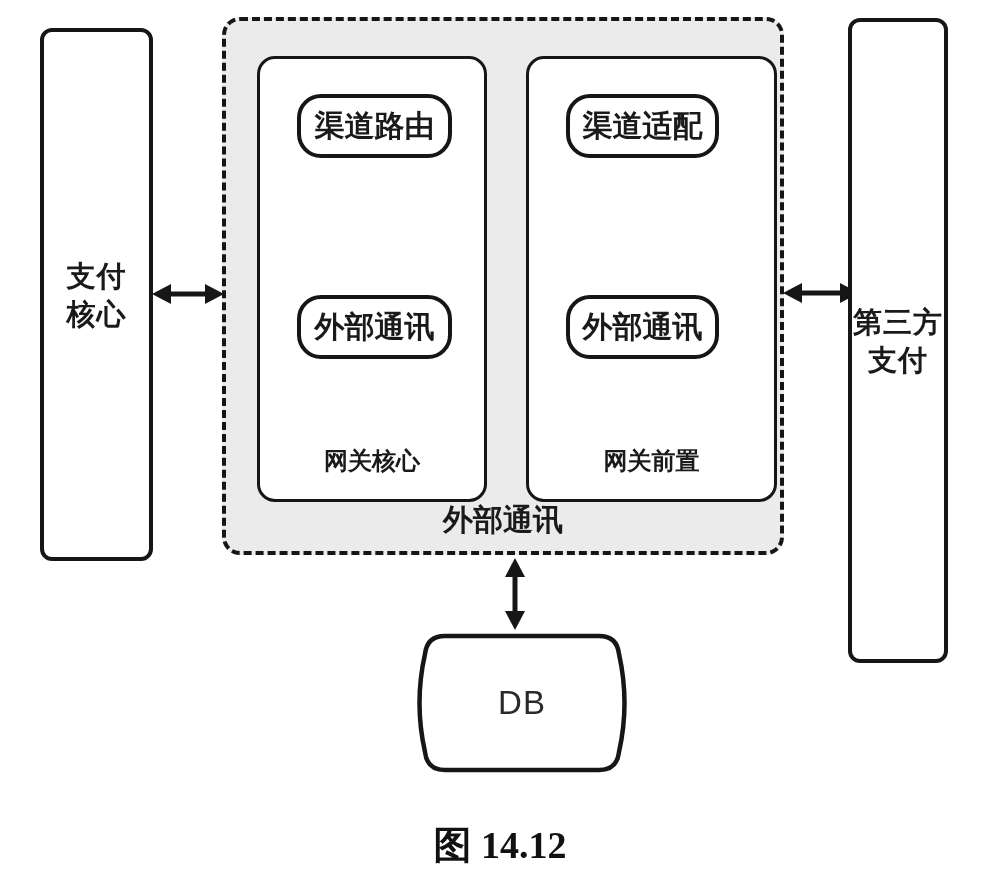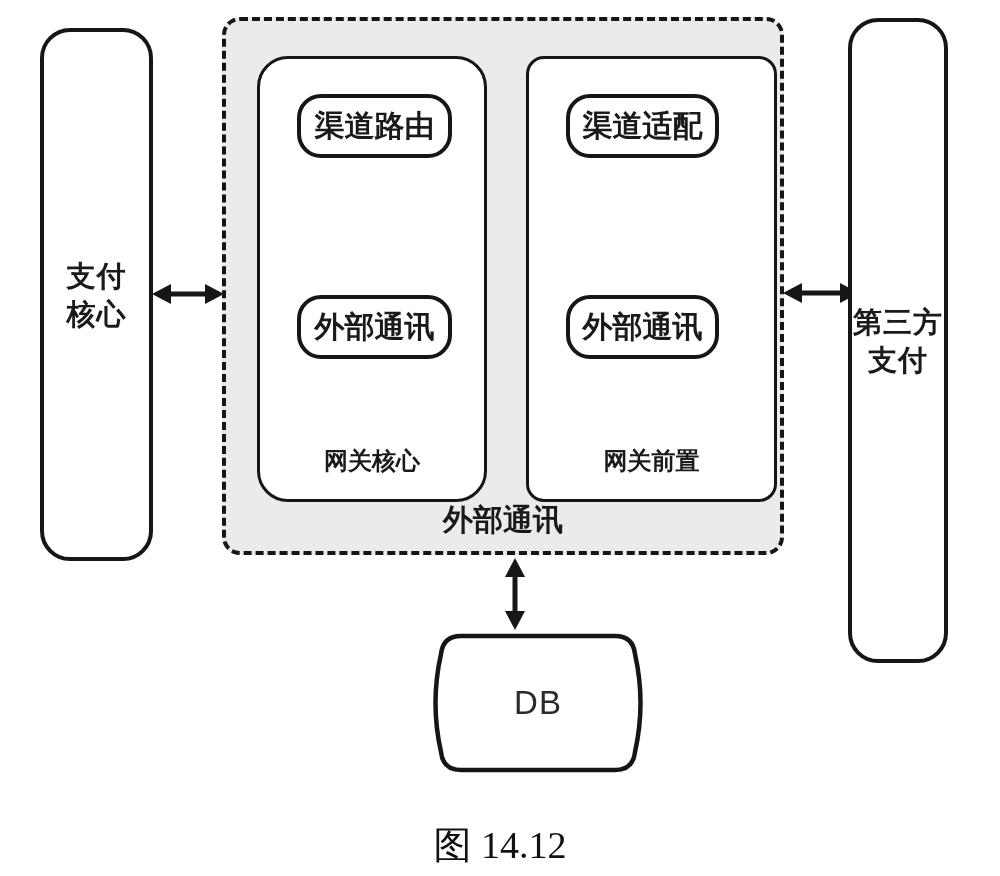--- a/index.html
+++ b/index.html
@@ -15,21 +15,21 @@
     overflow: hidden;
     font-family: "Liberation Sans", "DejaVu Sans", sans-serif;
     color: #1a1a1a;
   }
   .abs { position: absolute; box-sizing: border-box; }
 
   
   .tall-node {
     background: #ffffff;
     border: 4px solid #161616;
-    border-radius: 30px;
+    border-radius: 12px;
     display: flex;
     align-items: center;
     justify-content: center;
   }
   .node-left  { left: 40px;  top: 28px; width: 113px; height: 533px; }
   .node-right { left: 848px; top: 18px; width: 100px; height: 645px; }
   .two-line {
     text-align: center;
     font-size: 29px;
     font-weight: 600;
@@ -51,21 +51,21 @@
     font-size: 30px;
     font-weight: 600;
   }
 
   
   .inner-box {
     background: #ffffff;
     border: 3px solid #161616;
     border-radius: 18px;
   }
-  .inner-core  { left: 31px;  top: 35px; width: 230px; height: 446px; border-radius: 31px; }
+  .inner-core  { left: 31px;  top: 35px; width: 230px; height: 446px; }
   .inner-front { left: 300px; top: 35px; width: 251px; height: 446px; }
   .inner-label {
     left: 0; bottom: 22px; width: 100%;
     text-align: center;
     font-size: 24px;
     font-weight: 600;
   }
 
   
   .pill {
@@ -83,41 +83,41 @@
   .front-pill { left: 37px; width: 153px; height: 64px; }
   .pill-1 { top: 35px; }
   .pill-2 { top: 135px; }
   .pill-3 { top: 236px; }
 
   
   .arrow-svg { display: block; }
 
   
   .db-wrap {
-    left: 425px; top: 628px; width: 226px; height: 150px;
+    left: 409px; top: 628px; width: 226px; height: 150px;
     display: flex;
     align-items: center;
     justify-content: center;
   }
   .db-wrap svg { position: absolute; left: 0; top: 0; }
   .db-label {
     position: relative;
     font-size: 33px;
     font-weight: 500;
     letter-spacing: 1px;
     color: #2a2a2a;
   }
 
   
   .caption {
     left: 0; top: 820px; width: 100%;
     text-align: center;
     font-family: "Liberation Serif", "DejaVu Serif", serif;
     font-size: 38px;
-    font-weight: 400;
+    font-weight: 700;
     color: #111111;
   }
 </style>
 </head>
 <body>
 
 <div class="canvas">
 
   <div class="abs tall-node node-left">
     <div class="two-line">

